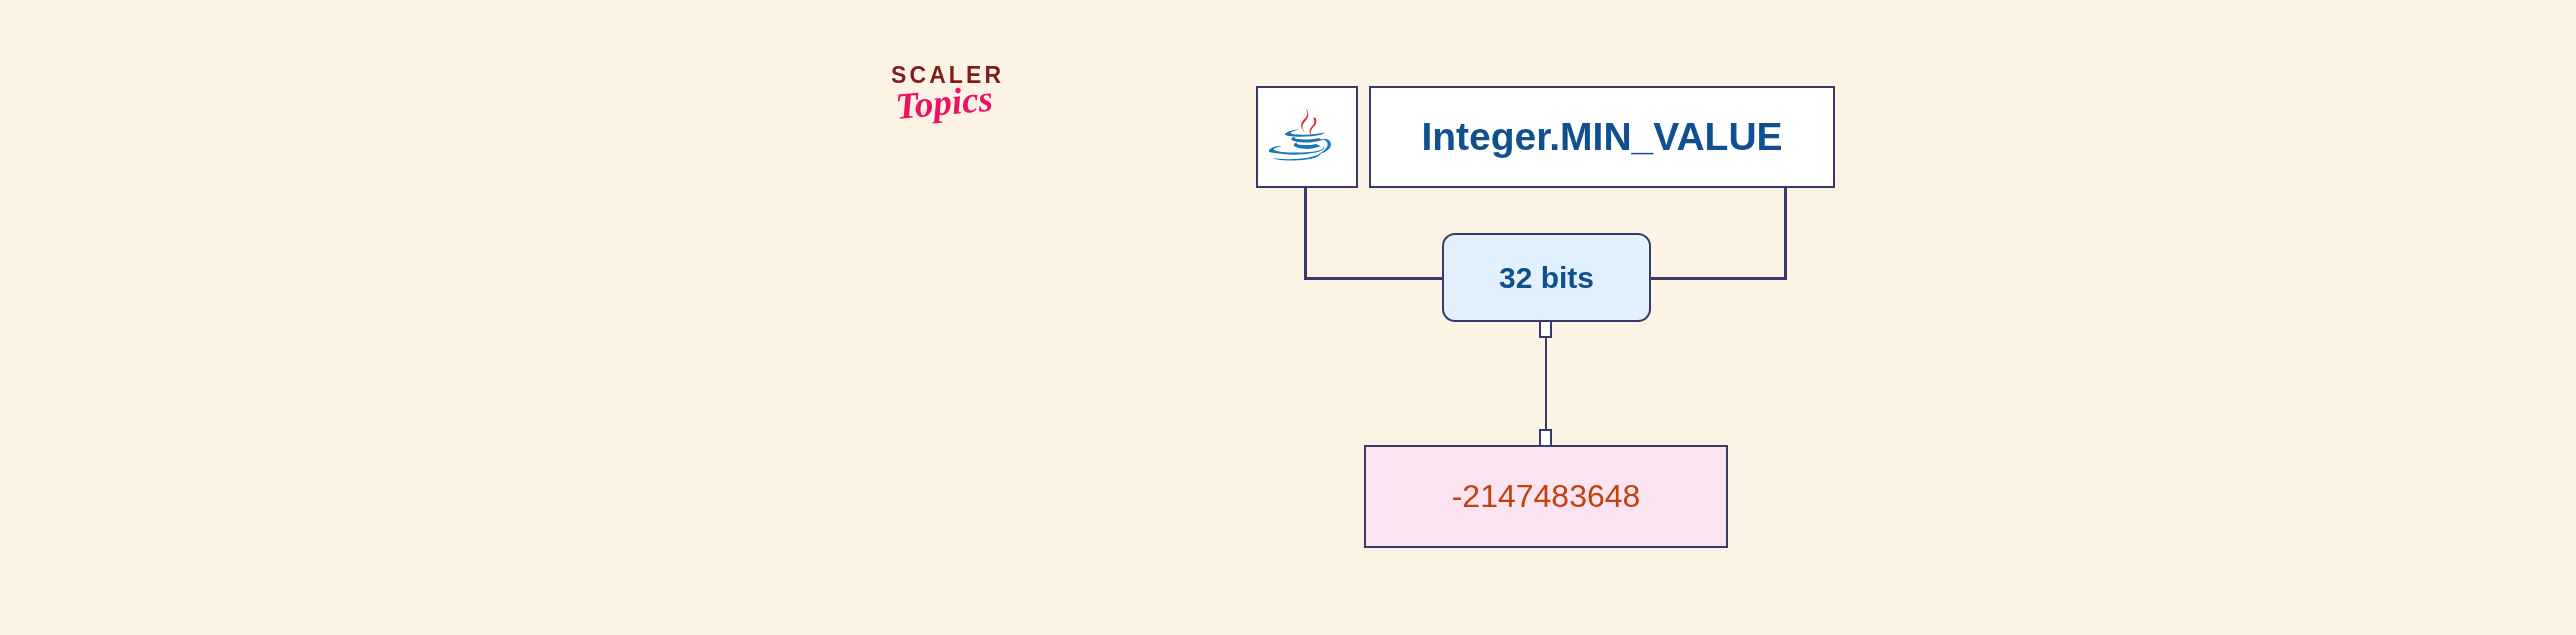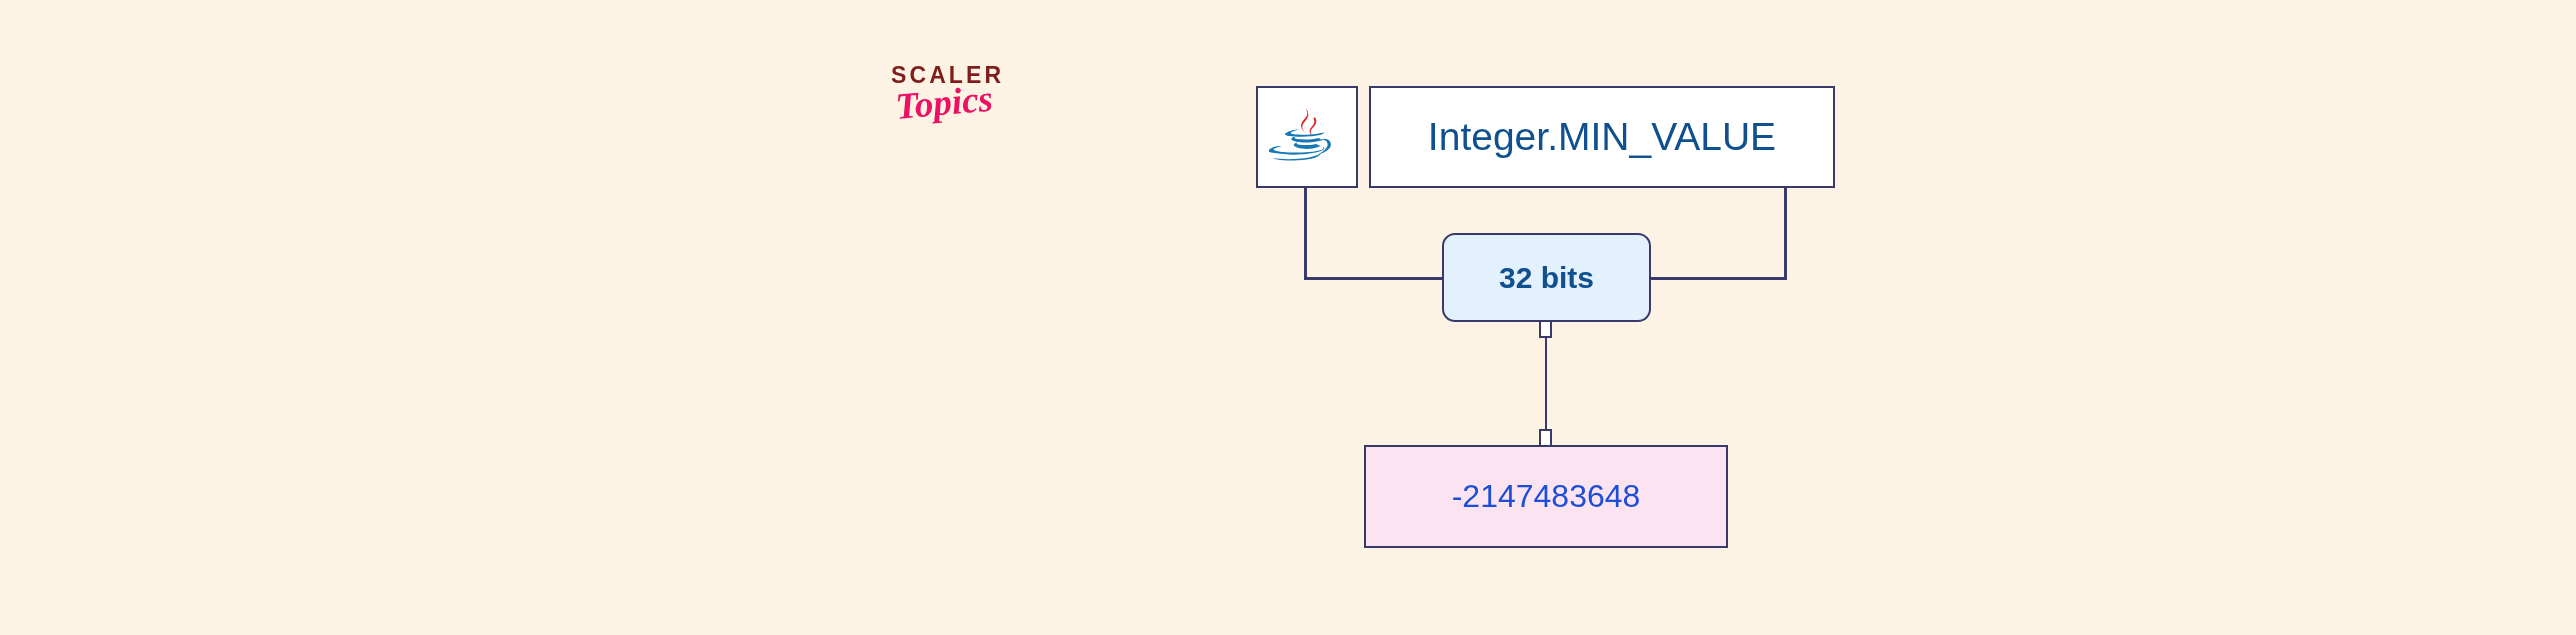--- a/index.html
+++ b/index.html
@@ -78,21 +78,21 @@
   #node-minvalue {
     left: 1369px;
     top: 86px;
     width: 466px;
     height: 102px;
     background: #ffffff;
   }
   #node-minvalue .node-label {
     color: #10508f;
     font-size: 39px;
-    font-weight: normal;
+    font-weight: bold;
     letter-spacing: 0px;
     white-space: nowrap;
   }
 
   
   #node-bits {
     left: 1442px;
     top: 233px;
     width: 209px;
     height: 89px;
@@ -108,21 +108,21 @@
 
   
   #node-result {
     left: 1364px;
     top: 445px;
     width: 364px;
     height: 103px;
     background: #fce3f1;
   }
   #node-result .node-label {
-    color: #1d4ed8;
+    color: #c2410c;
     font-size: 32px;
     font-weight: normal;
     white-space: nowrap;
   }
 
   
   .conn {
     position: absolute;
     background: #3a3a6a;
   }

